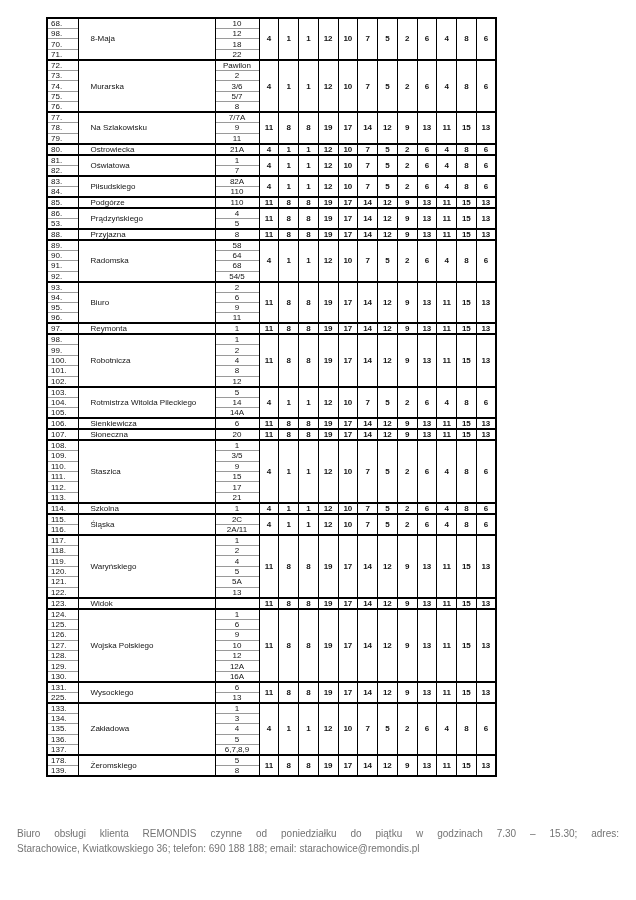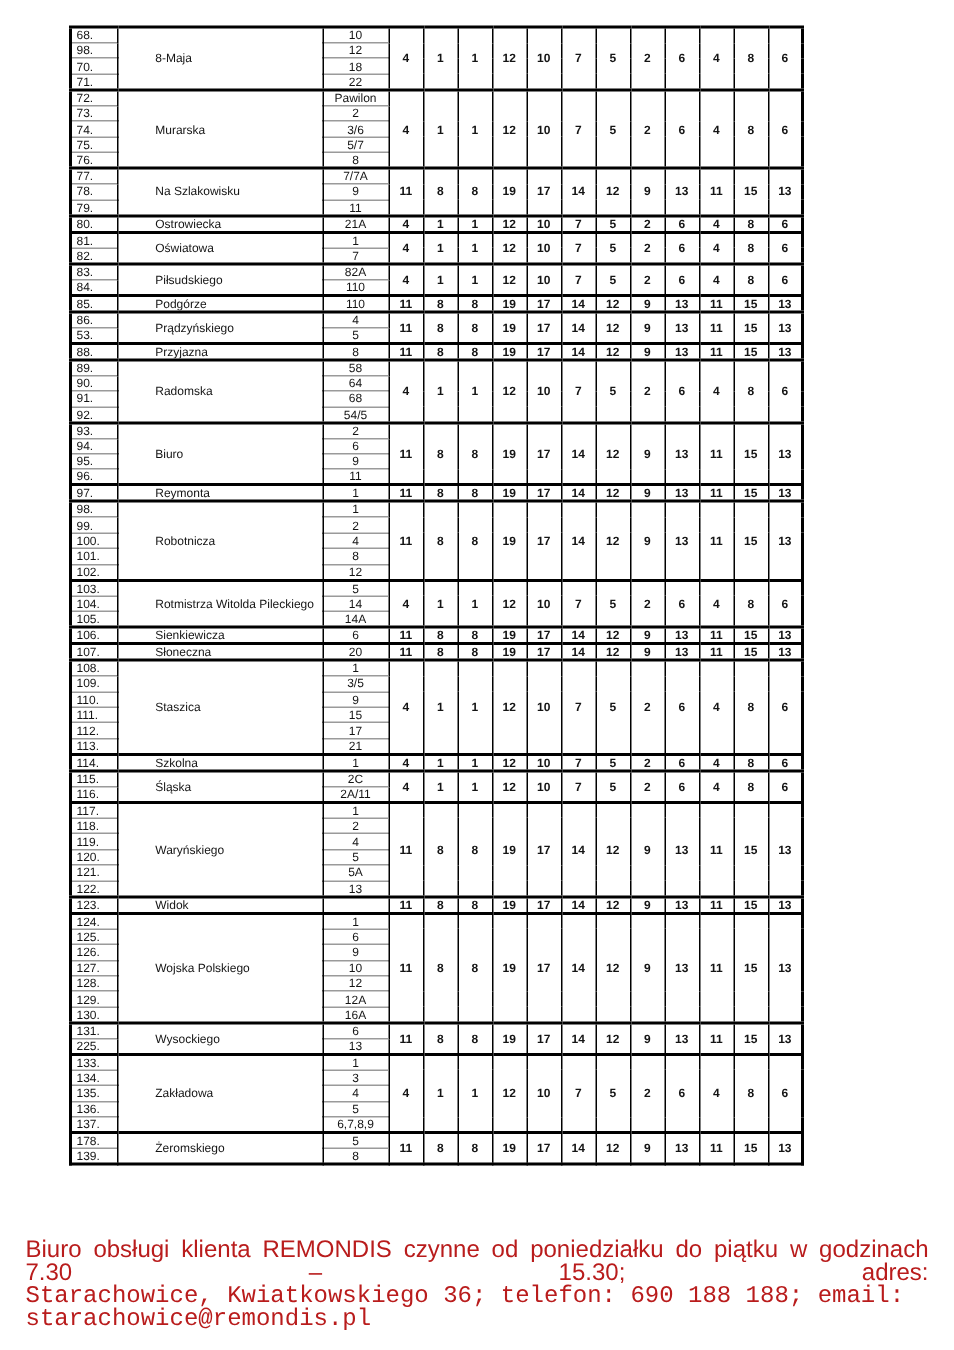--- a/index.html
+++ b/index.html
@@ -1,42 +1,42 @@
 <!DOCTYPE html>
 <html><head>
 <meta charset="utf-8">
 <style>
   html, body { margin:0; padding:0; }
   body {
     width:636px; height:900px; background:#ffffff; position:relative;
     font-family:"Liberation Sans", sans-serif; color:#141414; overflow:hidden;
   }
   table.schedule {
-    position:absolute; left:46px; top:17px; width:490px;
+    position:absolute; left:46px; top:17px; width:451px;
     border-collapse:collapse; table-layout:fixed;
     border:2px solid #000;
   }
   tr.srow { height:10.45px; }
   td {
     padding:0; font-size:8px; line-height:9px; color:#141414;
     overflow:hidden; white-space:nowrap; vertical-align:middle;
     border-left:1px solid #000; border-right:1px solid #000;
   }
   td.gt { border-top:2px solid #000; }
   td.it { border-top:1px solid #9a9a9a; }
   td.num { text-align:left; padding-left:3px; }
-  td.street { text-align:left; padding-left:25px; }
+  td.street { text-align:left; padding-left:12px; }
   td.house { text-align:center; }
   td.val { text-align:center; font-weight:bold; }
   .footer {
     position:absolute; left:17px; top:826px; width:602px;
-    font-size:16px; line-height:15.3px; color:#b91c1c;
+    font-size:10px; line-height:15.3px; color:#737373;
   }
   .footer .l1 { text-align:justify; text-align-last:justify; }
-  .footer .l2 { text-align:left;font-family:Liberation Mono, monospace; }
+  .footer .l2 { text-align:left; }
 </style>
 </head>
 <body>
 
 <table class="schedule">
   <colgroup>
     <col style="width:31px">
     <col style="width:137px">
     <col style="width:44px">
     <col>

